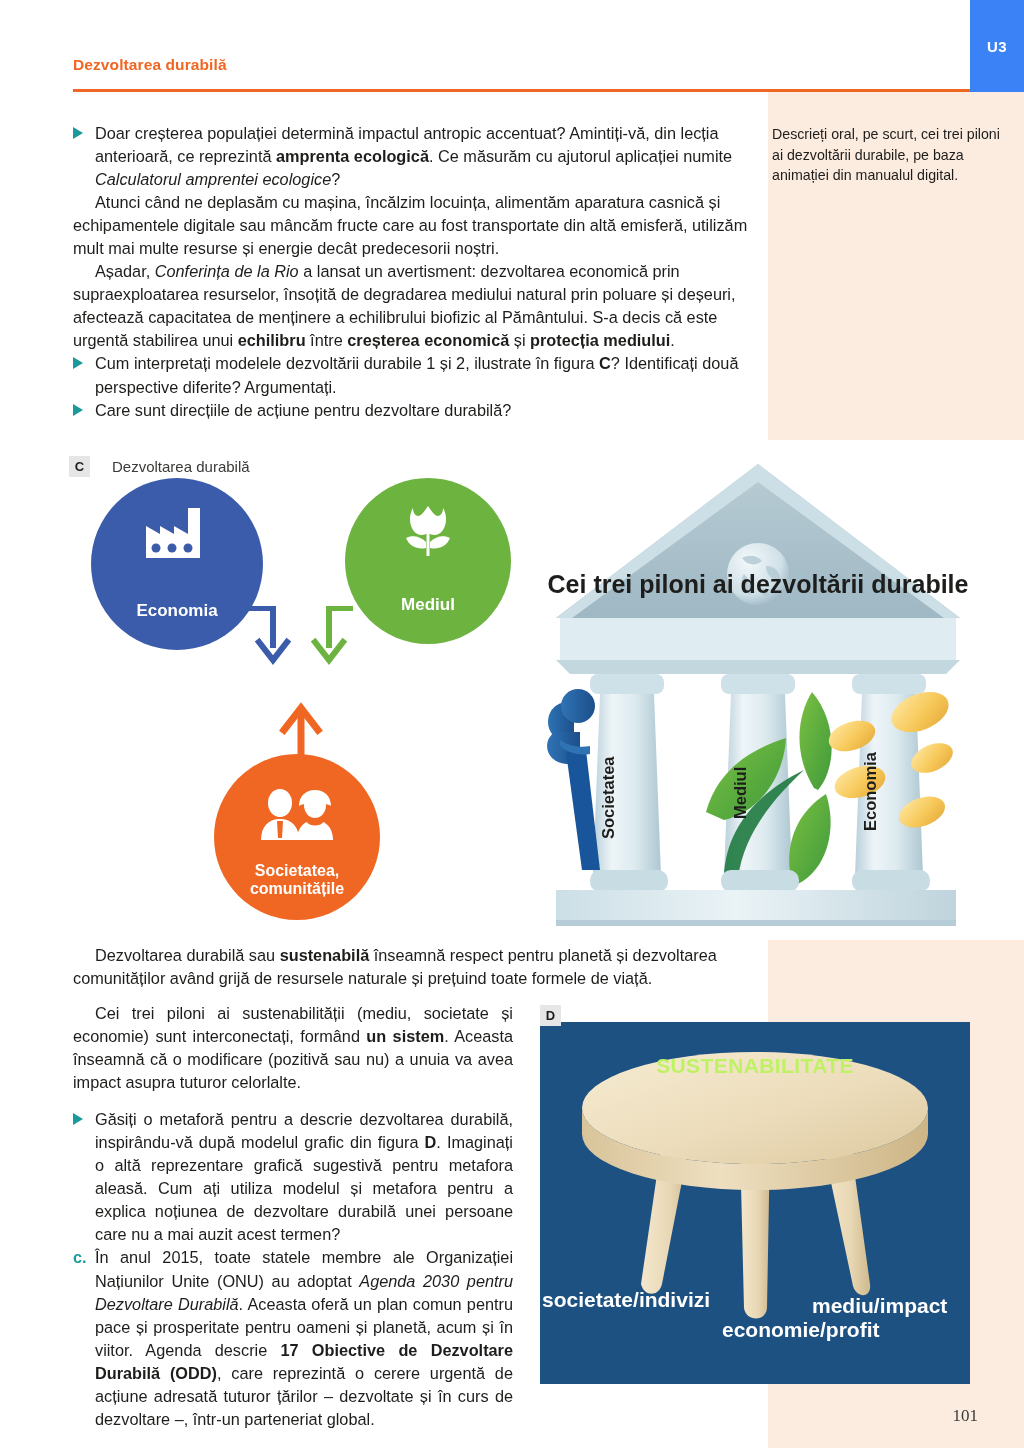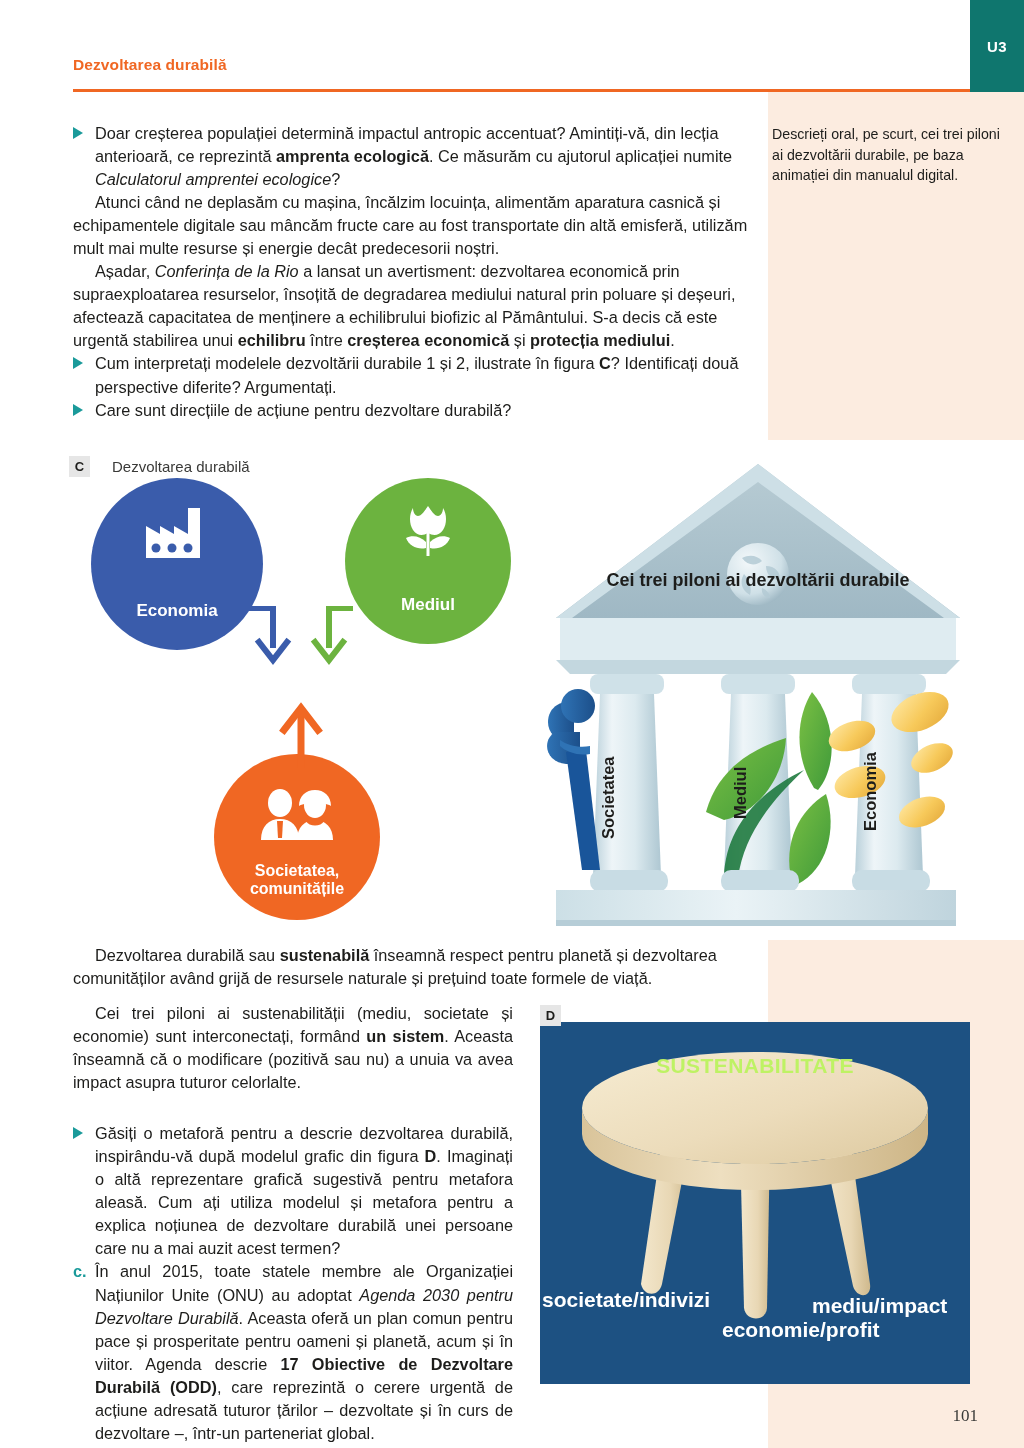--- a/index.html
+++ b/index.html
@@ -24,21 +24,21 @@
   .cream-bottom {
     position: absolute; left: 768px; top: 940px;
     width: 256px; height: 508px;
     background: #fcece0;
   }
 
   
   .unit-badge {
     position: absolute; right: 0; top: 0;
     width: 54px; height: 92px;
-    background: #0f766e;
+    background: #3b82f6;
     color: #ffffff;
     font-weight: bold; font-size: 15px;
     display: flex; align-items: center; justify-content: center;
     letter-spacing: .3px;
   }
   .chapter-title {
     position: absolute; left: 73px; top: 56px;
     color: #f06723; font-weight: bold; font-size: 15.5px;
     letter-spacing: .1px;
   }
@@ -124,21 +124,21 @@
   
   .temple {
     position: absolute; left: 546px; top: 452px;
     width: 424px; height: 482px;
     background: #ffffff;
     overflow: hidden;
   }
   .temple-title {
     position: absolute; left: 0; right: 0; top: 118px;
     text-align: center;
-    font-size: 18px; font-weight: bold; color: #1d1d1b;
+    font-size: 25px; font-weight: bold; color: #1d1d1b;
   }
   .pillar-label {
     position: absolute;
     font-size: 16.5px; font-weight: bold; color: #1d1d1b;
     transform: rotate(-90deg);
     transform-origin: left bottom;
     white-space: nowrap;
   }
 
   
@@ -365,21 +365,21 @@
     <div class="pillar-label" style="left:334px; top:360px;">Economia</div>
   </div>
 
   <div class="maincol" style="top:944px; width:676px;">
     <p class="indent"><span>Dezvoltarea durabilă sau </span><b>sustenabilă</b><span> înseamnă respect pentru planetă și dezvoltarea comunităților având grijă de resursele naturale și prețuind toate formele de viață.</span></p>
   </div>
 
   <div class="maincol" style="top:1002px; width:440px; text-align:justify;">
     <p class="indent"><span>Cei trei piloni ai sustenabilității (mediu, societate și economie) sunt interconectați, formând </span><b>un sistem</b><span>. Aceasta înseamnă că o modificare (pozitivă sau nu) a unuia va avea impact asupra tuturor celorlalte.</span></p>
 
-    <div class="bullet-li" style="margin-top:28px;">
+    <div class="bullet-li" style="margin-top:14px;">
       <span class="tri"></span>
       <span>Găsiți o metaforă pentru a descrie dezvoltarea durabilă, inspirându-vă după modelul grafic din figura </span><b>D</b><span>. Imaginați o altă reprezentare grafică sugestivă pentru metafora aleasă. Cum ați utiliza modelul și metafora pentru a explica noțiunea de dezvoltare durabilă unei persoane care nu a mai auzit acest termen?</span>
     </div>
 
     <div class="bullet-li">
       <span style="position:absolute;left:0;top:0;color:#1a9a9a;font-weight:bold;">c.</span>
       <span>În anul 2015, toate statele membre ale Organizației Națiunilor Unite (ONU) au adoptat </span><i>Agenda 2030 pentru Dezvoltare Durabilă</i><span>. Aceasta oferă un plan comun pentru pace și prosperitate pentru oameni și planetă, acum și în viitor. Agenda descrie </span><b>17 Obiective de Dezvoltare Durabilă (ODD)</b><span>, care reprezintă o cerere urgentă de acțiune adresată tuturor țărilor – dezvoltate și în curs de dezvoltare –, într-un parteneriat global.</span>
     </div>
   </div>
 

